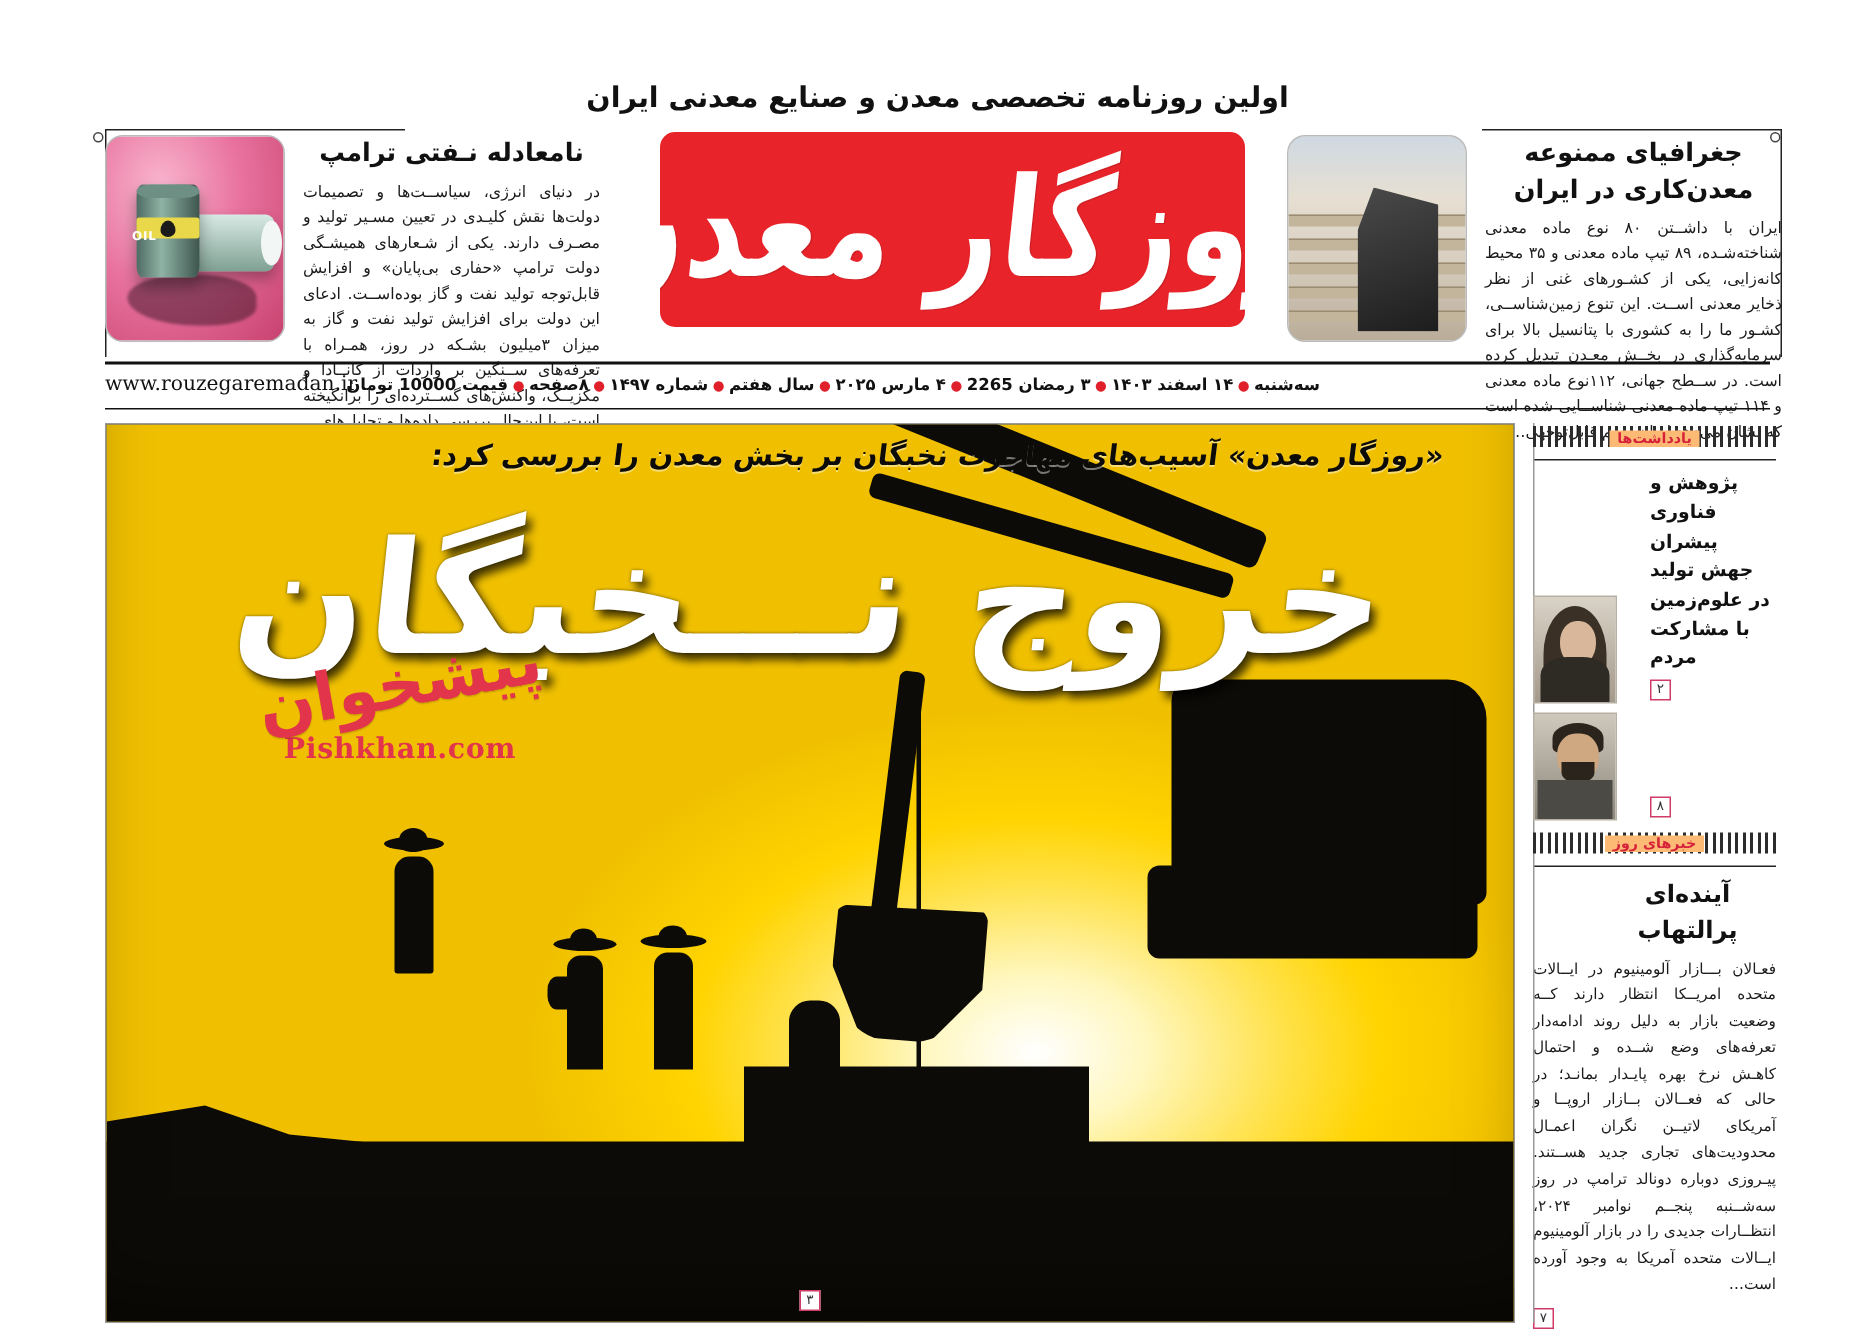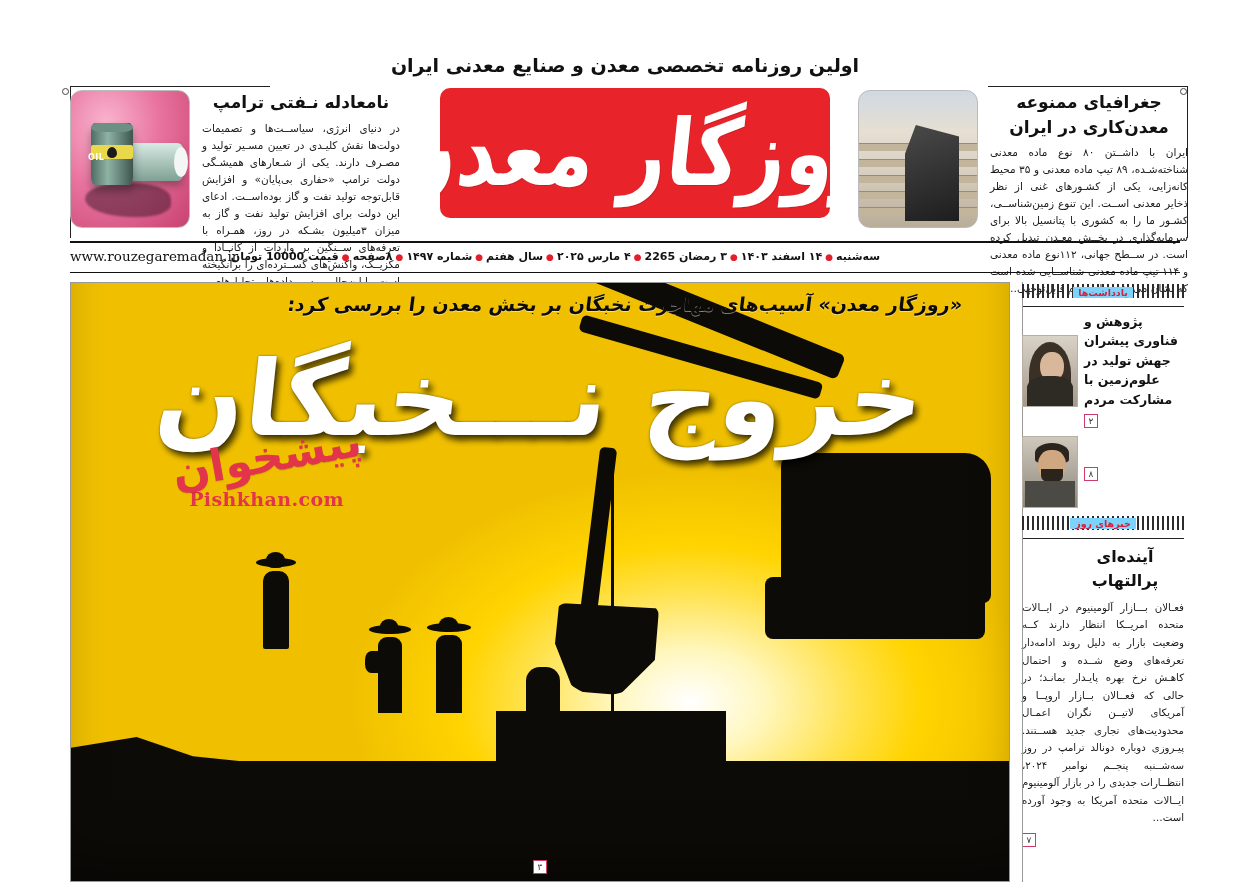--- a/index.html
+++ b/index.html
@@ -283,27 +283,27 @@
     position:relative; height:20px; margin-bottom:4px;
     display:flex; align-items:center; justify-content:center;
   }
   .sb-banner .teeth {
     position:absolute; inset:0;
     background:
       repeating-linear-gradient(90deg, #2c2c2c 0 2px, transparent 2px 5px);
     height:14px; top:2px;
   }
   .sb-banner .lbl {
-    position:relative; z-index:2; background:#7dd3fc; padding:0 5px;
+    position:relative; z-index:2; background:#fdba74; padding:0 5px;
     font-size:9.5px; font-weight:bold; color:#d6213a;
   }
   .sb-rule { height:1px; background:#222; margin:3px 0 5px; }
 
   .note {
-    display:flex; gap:6px; align-items:center; margin-bottom:6px;
+    display:flex; gap:22px; align-items:flex-end; margin-bottom:6px;
     flex-direction: row-reverse;
   }
   .note-photo {
     width:56px; height:72px; flex:0 0 56px; overflow:hidden;
     background:#cfcabf; position:relative; border:1px solid #b6b0a4;
   }
   .photo-w { background:linear-gradient(180deg,#d9d2c6,#a49a8c); }
   .photo-w .hair { position:absolute; inset:6px 6px 0 6px; background:#3a3026; border-radius:50% 50% 22% 22%; }
   .photo-w .face { position:absolute; left:17px; top:16px; width:24px; height:30px; background:#d8b79a; border-radius:48% 48% 52% 52%; }
   .photo-w .scarf { position:absolute; left:4px; bottom:0; right:4px; height:30px; background:#2e2a24; border-radius:40% 40% 0 0; }

